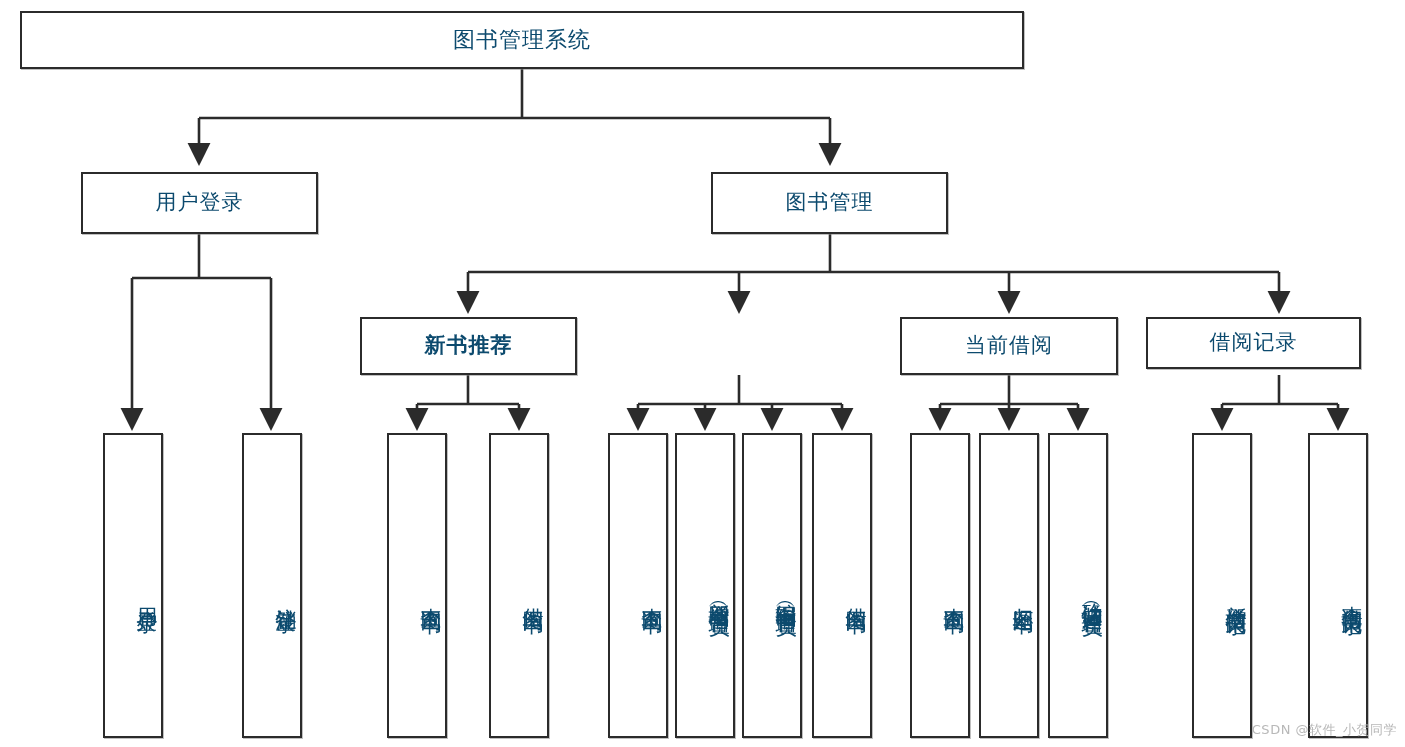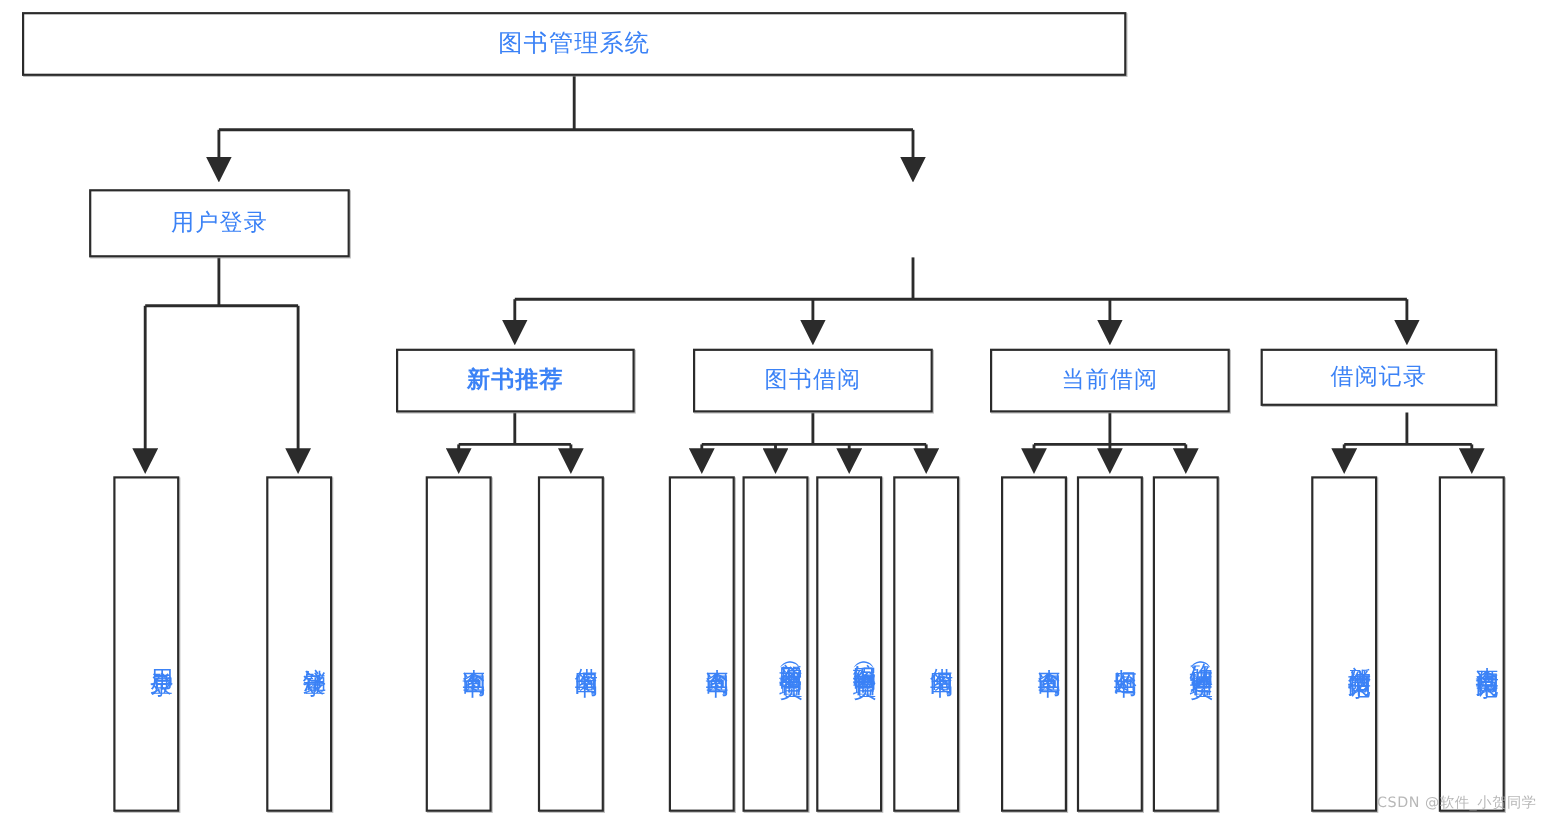--- a/index.html
+++ b/index.html
@@ -26,21 +26,21 @@
     pointer-events: none;
   }
   .node {
     position: absolute;
     box-sizing: border-box;
     border: 2px solid #2b2b2b;
     background: #ffffff;
     display: flex;
     align-items: center;
     justify-content: center;
-    color: #3b82f6;
+    color: #0c4a6e;
     box-shadow: 1px 1px 0 rgba(140,140,140,0.55);
   }
   .node.h {
     font-size: 21px;
     line-height: 1.2;
     letter-spacing: 1px;
     white-space: nowrap;
   }
   .node.root {
     font-size: 22px;
@@ -120,23 +120,23 @@
       <path d="M 1279 375 L 1279 404"></path>
       <path d="M 1222 404 L 1338 404"></path>
       <path d="M 1222 404 L 1222 427" marker-end="url(#arrow)"></path>
       <path d="M 1338 404 L 1338 427" marker-end="url(#arrow)"></path>
     </g>
   </svg>
 
   <div class="node h root" style="left:20px; top:11px; width:1004px; height:58px;">图书管理系统</div>
 
   <div class="node h" style="left:81px; top:172px; width:237px; height:62px;">用户登录</div>
+  <div class="node h" style="left:711px; top:172px; width:237px; height:62px;">图书管理</div>
 
   <div class="node h" style="left:360px; top:317px; width:217px; height:58px;font-weight:bold;">新书推荐</div>
-  <div class="node h" style="left:630px; top:317px; width:218px; height:58px;">图书借阅</div>
   <div class="node h" style="left:900px; top:317px; width:218px; height:58px;">当前借阅</div>
   <div class="node h" style="left:1146px; top:317px; width:215px; height:52px;">借阅记录</div>
 
   <div class="node v" style="left:103px; top:433px; width:60px; height:305px;">
     <span>用户登录</span>
   </div>
   <div class="node v" style="left:242px; top:433px; width:60px; height:305px;">
     <span>注销登录</span>
   </div>
 

